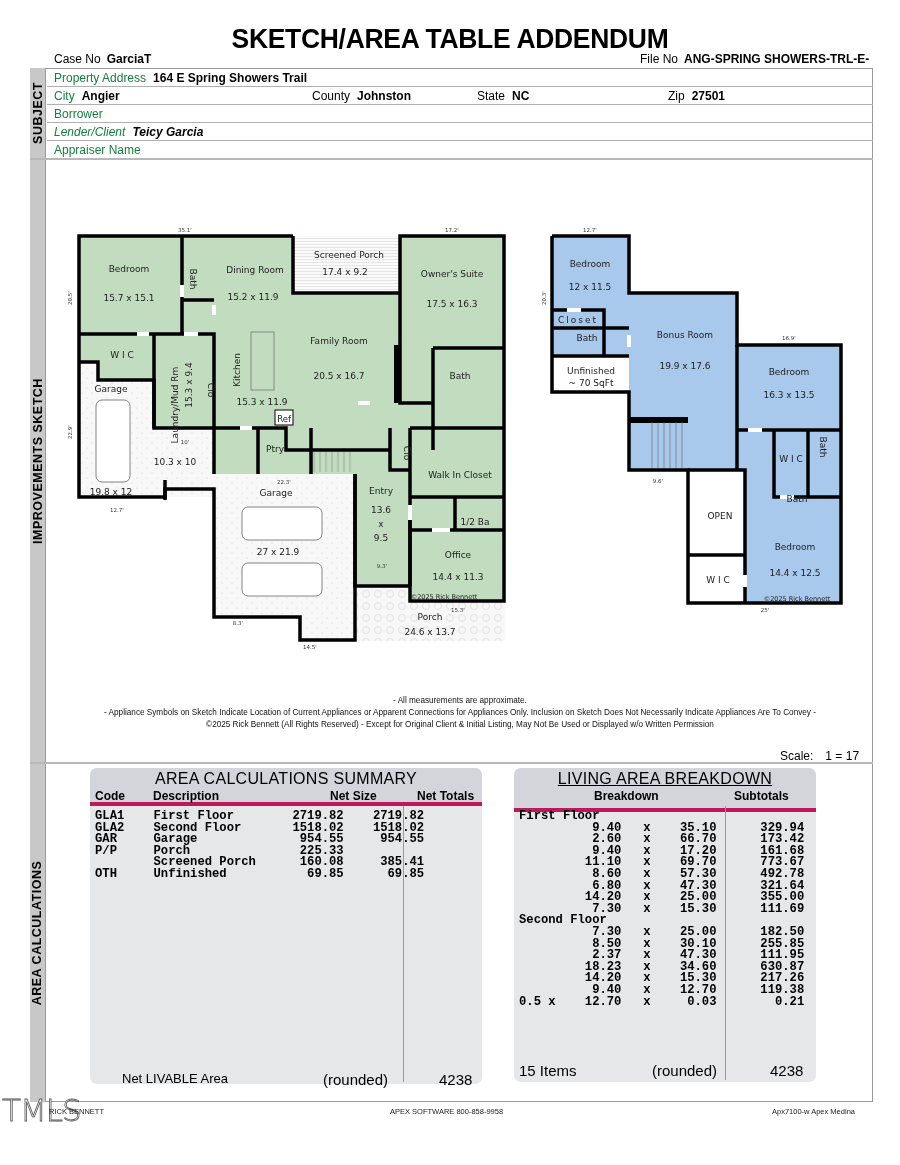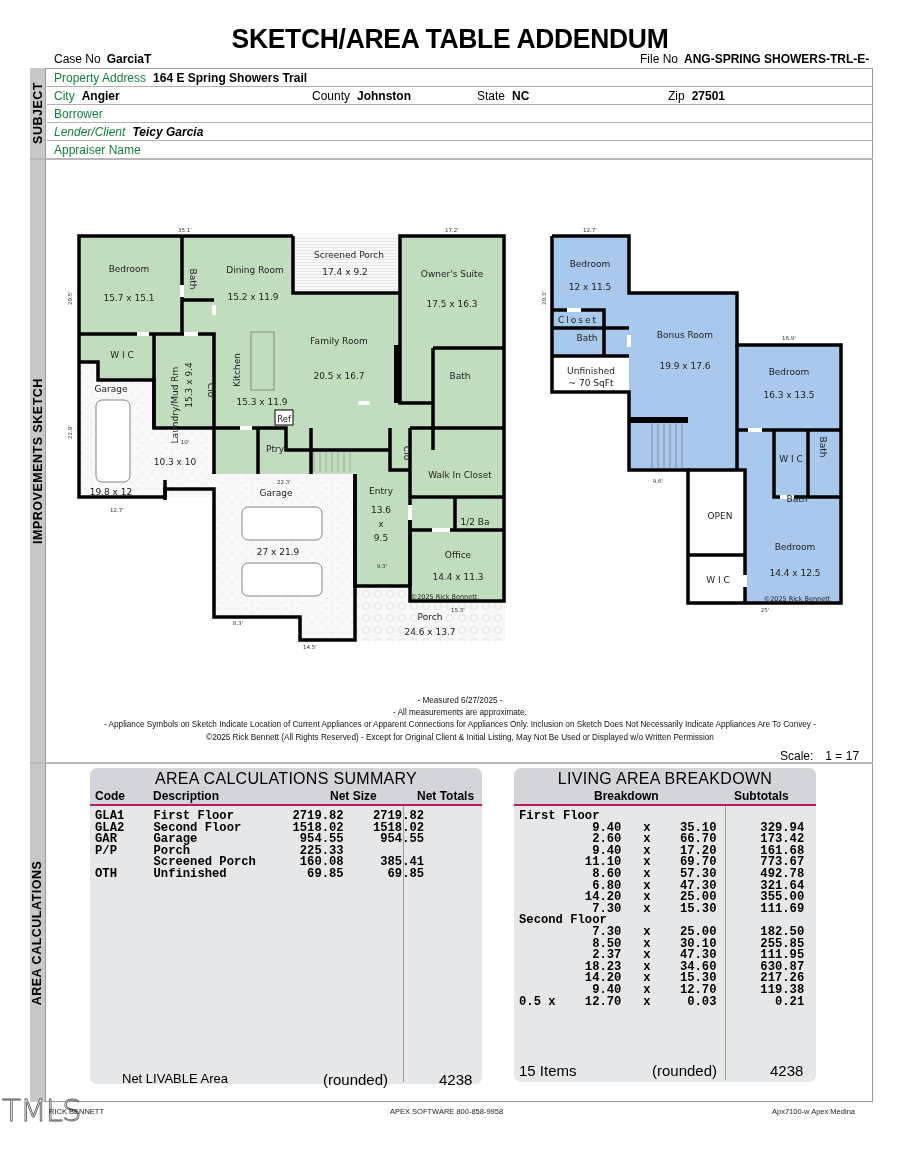--- a/index.html
+++ b/index.html
@@ -16,21 +16,21 @@
   .sb-area { top: 764px; height: 338px; }
   .subject-row { position: absolute; left: 47px; width: 826px; height: 18px; border-bottom: 1px solid #b0b0b0; font-size: 12px; padding-left: 7px; line-height: 18px; }
   .subject-row .lbl { color: #15803d; }
   .subject-row b { font-weight: bold; margin-left: 7px; }
   .abs { position: absolute; }
   .sec-div { position: absolute; left: 30px; width: 843px; height: 2px; background: #b8b8b8; }
   .notes { position: absolute; left: 47px; width: 826px; text-align: center; font-size: 8.2px; color: #111; line-height: 12.2px; }
   .scale { position: absolute; left: 780px; top: 749px; font-size: 12px; }
   .scale b { margin-left: 12px; font-weight: normal; }
   .panel { position: absolute; background: #e6e7e9; border-radius: 7px; }
-  .panel-head { background: #d3d5da; border-radius: 7px 7px 0 0; border-bottom: 2px solid #be185d; }
+  .panel-head { background: #d3d5da; border-radius: 7px 7px 0 0; border-bottom: 4px solid #be185d; }
   .ptitle { text-align: center; font-size: 16px; letter-spacing: 0.3px; }
   .colh { font-weight: bold; font-size: 12px; position: absolute; }
   .mono { font-family: "Liberation Mono", monospace; font-weight: bold; font-size: 12.2px; line-height: 11.6px; white-space: pre; }
   .vline { position: absolute; width: 1px; background: #9a9a9a; }
   .foot { position: absolute; top: 1107px; font-size: 7.5px; color: #222; }
   .tmls { position: absolute; left: 2px; top: 1092px; font-size: 31px; color: #fff; -webkit-text-stroke: 0.8px #555; letter-spacing: -1px; font-family: "DejaVu Sans", sans-serif; font-weight: 200; }
   svg text { font-family: "DejaVu Sans", sans-serif; }
 </style>
 </head>
 <body>
@@ -260,21 +260,20 @@
   <g font-size="5.5" fill="#333" text-anchor="middle">
     <text x="590" y="232">12.7'</text>
       <text x="789" y="340">16.9'</text>
     <text x="658" y="483">9.6'</text>
       <text x="765" y="612">25'</text>
     <text x="546" y="298" transform="rotate(-90 546 298)">20.3'</text>
   </g>
 </svg>
 
 <div class="notes" style="top:695px;">
-  <div>- Measured 6/27/2025 -</div>
   <div>- All measurements are approximate.</div>
   <div>- Appliance Symbols on Sketch Indicate Location of Current Appliances or Apparent Connections for Appliances Only. Inclusion on Sketch Does Not Necessarily Indicate Appliances Are To Convey -</div>
   <div>©2025 Rick Bennett (All Rights Reserved) - Except for Original Client &amp; Initial Listing, May Not Be Used or Displayed w/o Written Permission</div>
 </div>
 <div class="scale"><span>Scale:</span><b>1 = 17</b></div>
 <div class="sec-div" style="top:762px;"></div>
 
 <div class="panel" style="left:90px;top:768px;width:392px;height:316px;">
   <div class="panel-head" style="height:38px;position:relative;">
     <div class="ptitle" style="padding-top:2px;">AREA CALCULATIONS SUMMARY</div>
@@ -291,21 +290,21 @@
       <div class="mono">P/P     Porch               225.33           </div>
       <div class="mono">        Screened Porch      160.08     385.41</div>
       <div class="mono">OTH     Unfinished           69.85      69.85</div>
     </div>
   <div class="abs" style="left:32px;top:303px;font-size:13px;">Net LIVABLE Area</div>
   <div class="abs" style="left:233px;top:303px;font-size:15px;">(rounded)</div>
   <div class="abs" style="left:349px;top:303px;font-size:15px;">4238</div>
 </div>
 
 <div class="panel" style="left:514px;top:768px;width:302px;height:314px;">
-  <div class="panel-head" style="height:38px;position:relative;">
+  <div class="panel-head" style="height:44px;position:relative;text-decoration:underline;">
     <div class="ptitle" style="padding-top:2px;">LIVING AREA BREAKDOWN</div>
     <span class="colh" style="left:80px;top:21px;">Breakdown</span>
     <span class="colh" style="left:220px;top:21px;">Subtotals</span>
   </div>
   <div class="vline" style="left:211px;top:38px;height:274px;"></div>
   <div id="breakdown-rows" style="position:absolute;top:43px;left:5px;">
       <div class="mono">First Floor</div>
       <div class="mono">          9.40   x    35.10      329.94</div>
       <div class="mono">          2.60   x    66.70      173.42</div>
       <div class="mono">          9.40   x    17.20      161.68</div>

